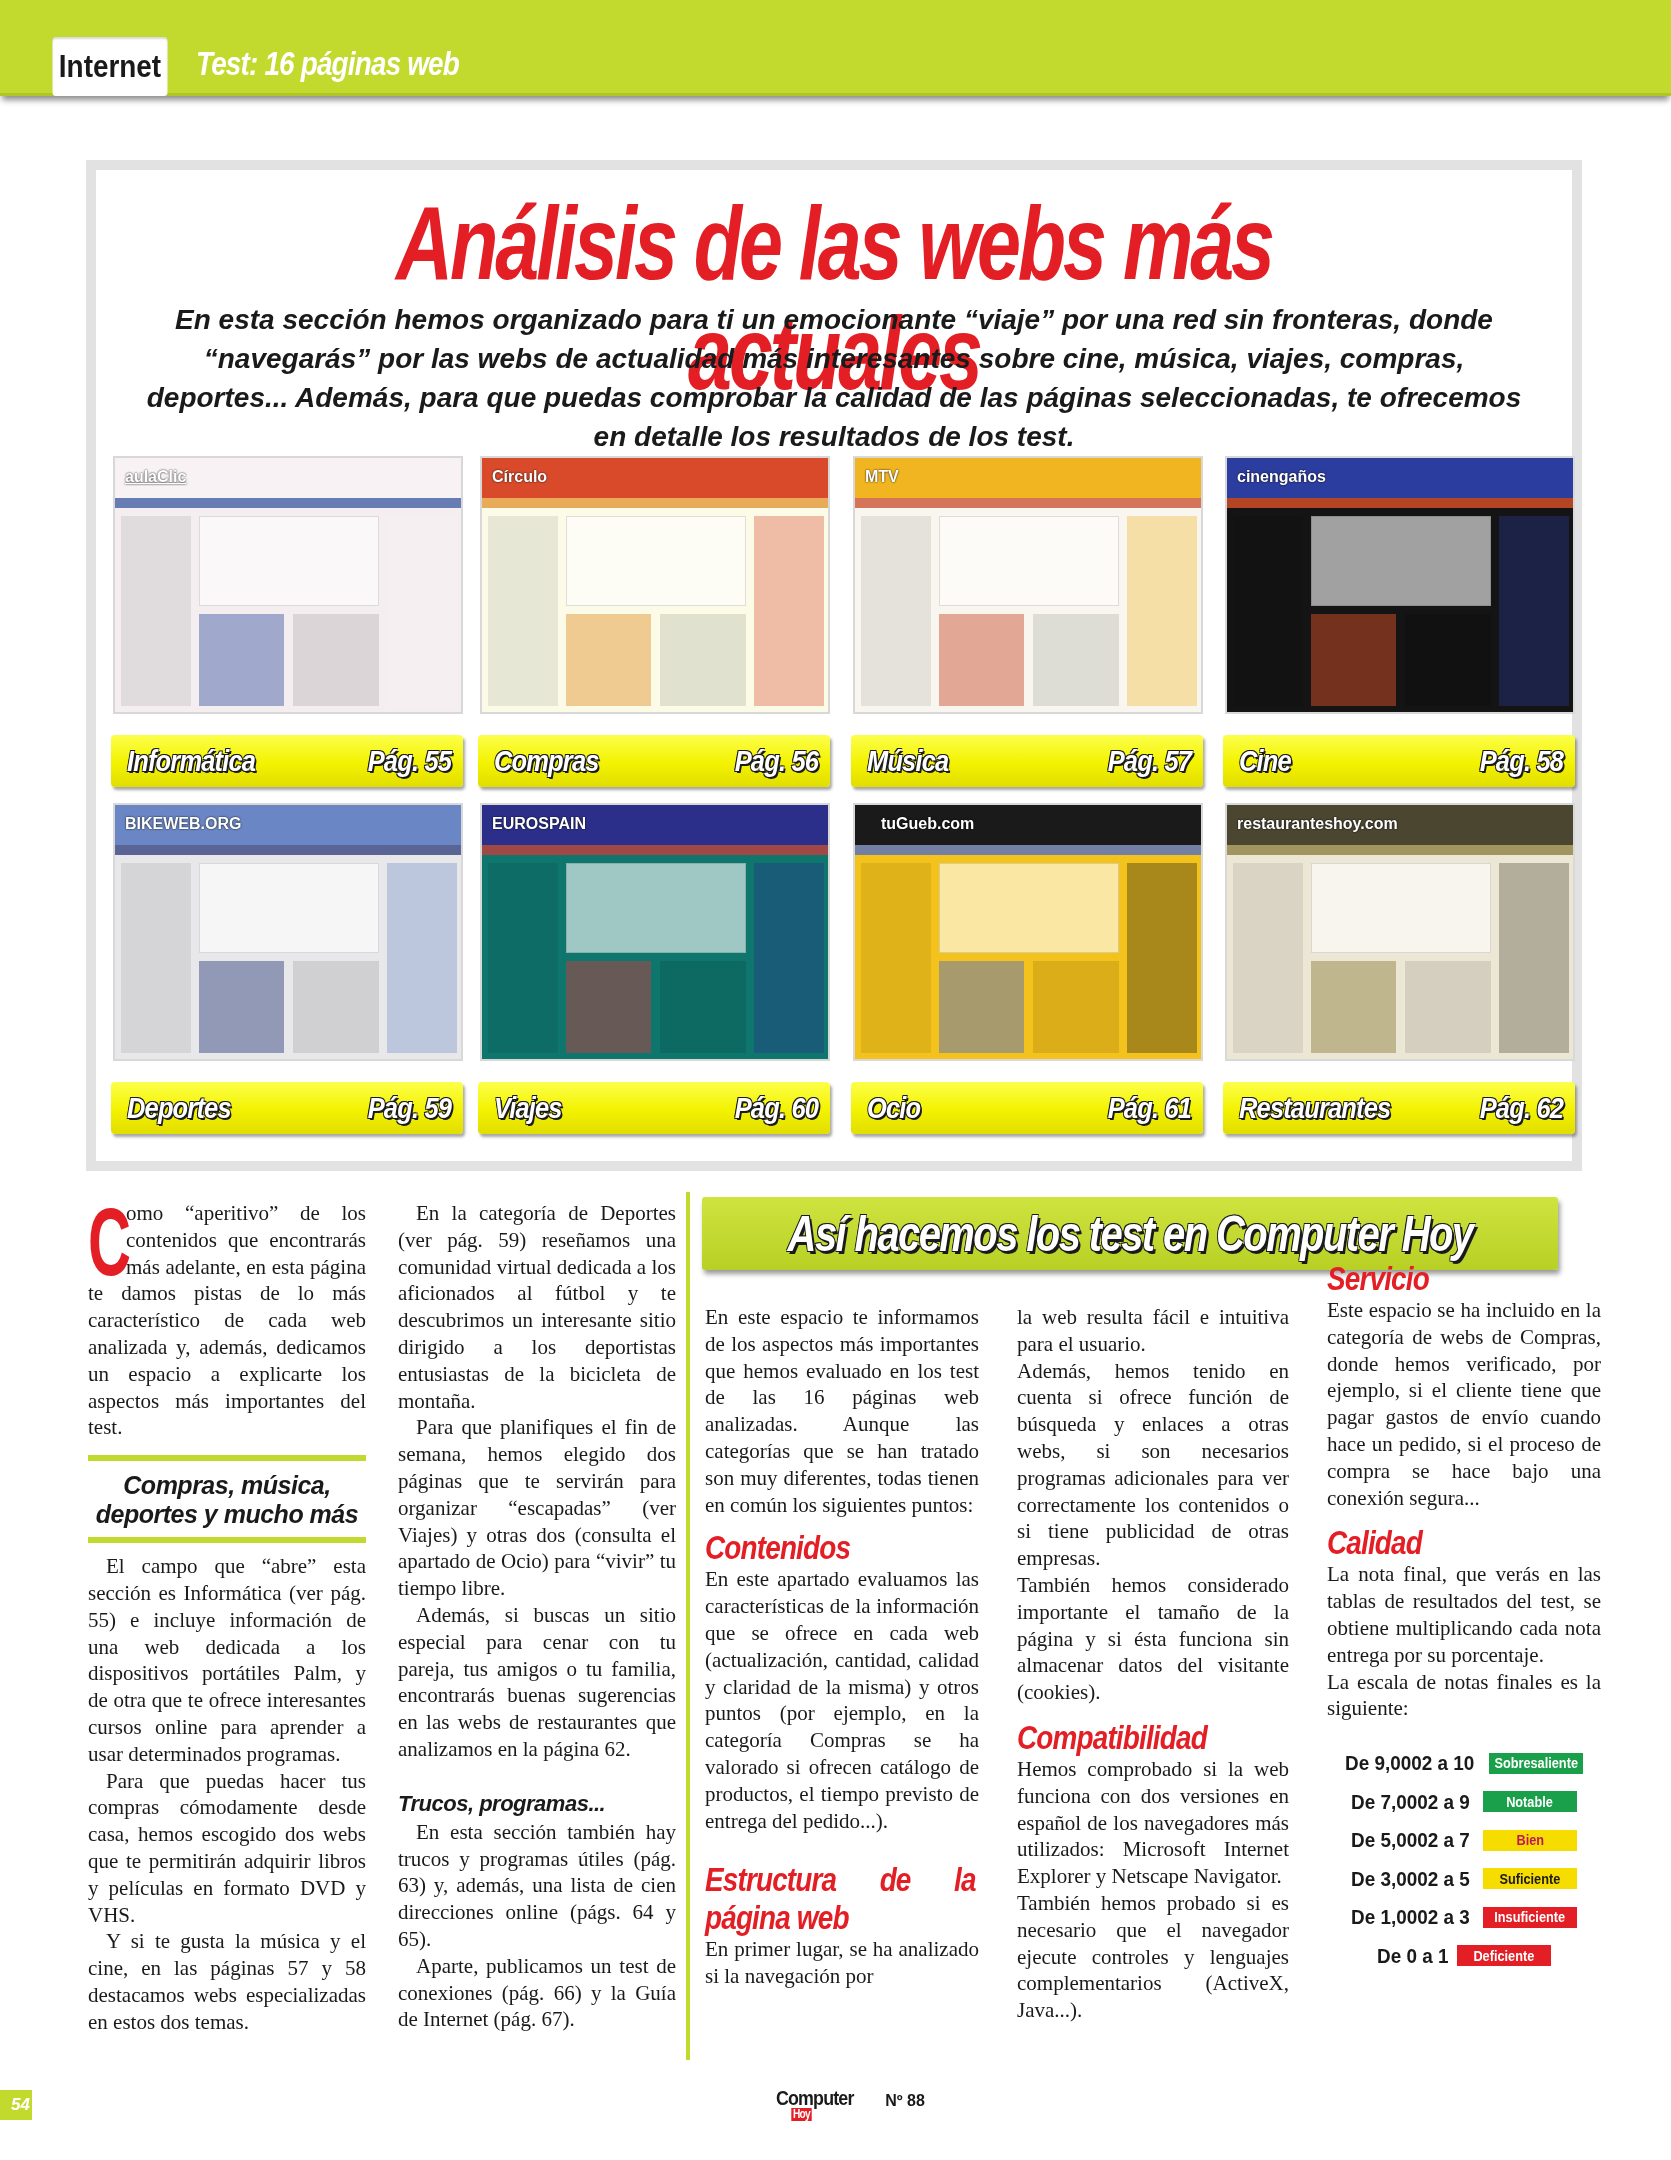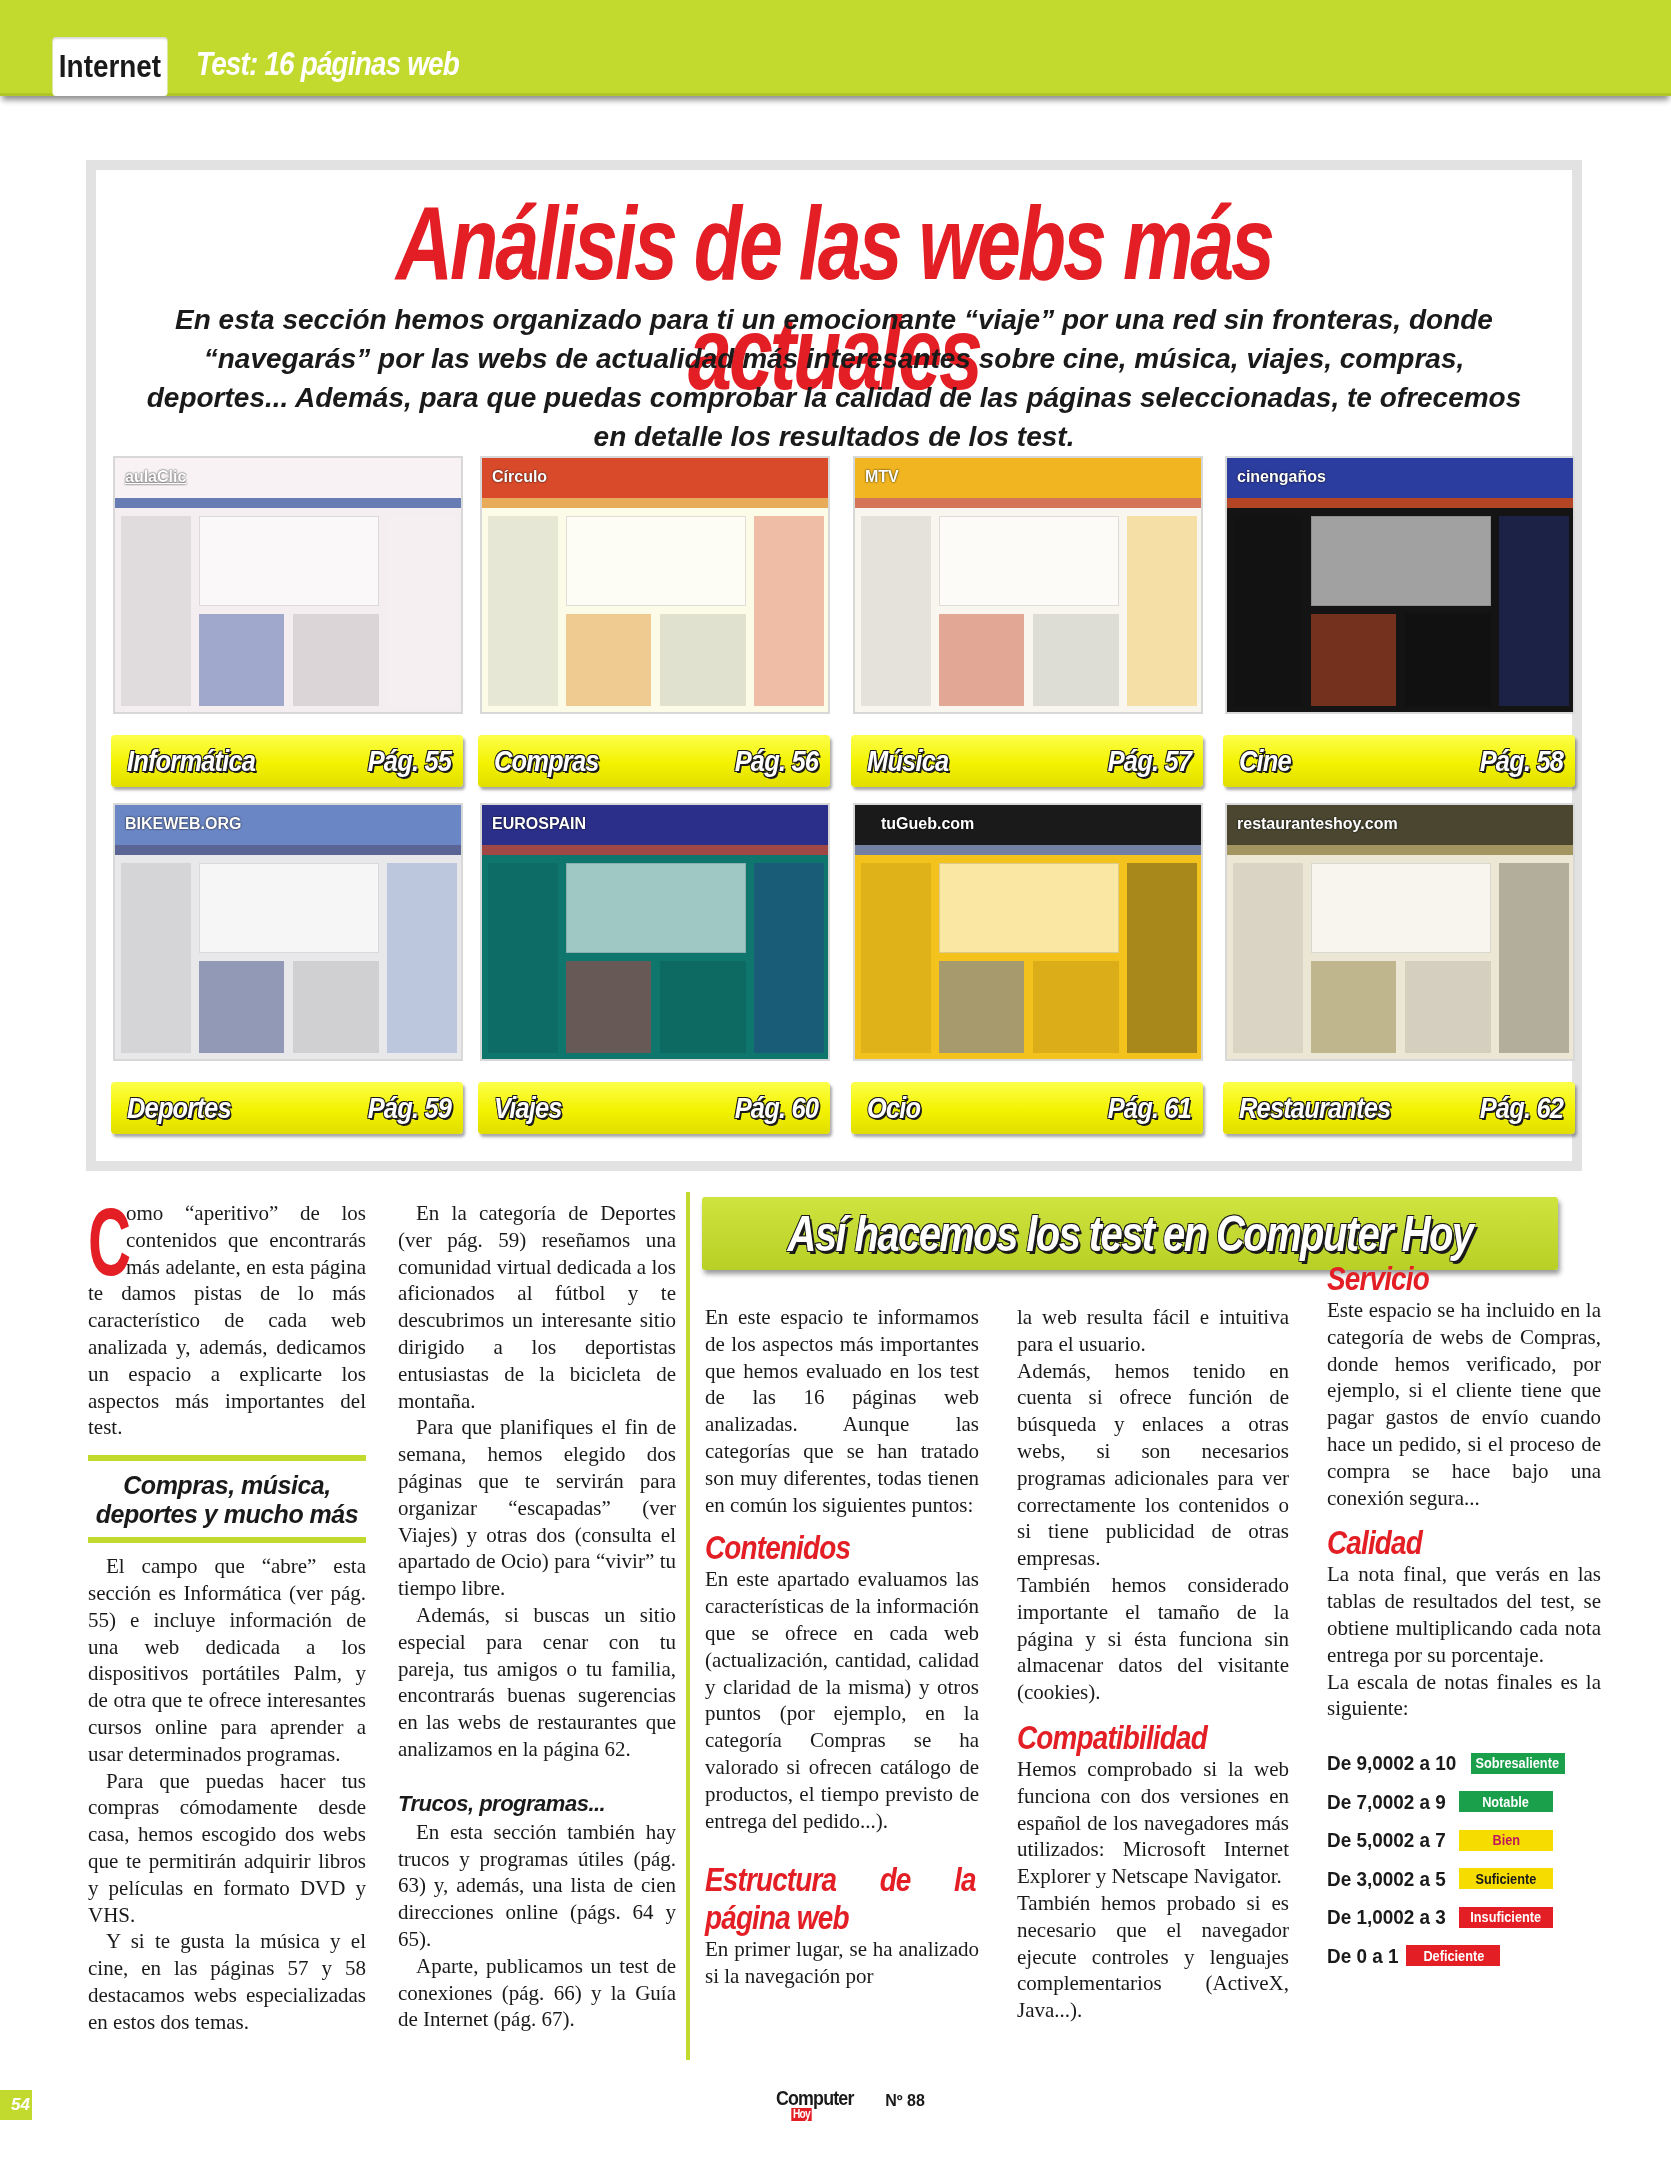--- a/index.html
+++ b/index.html
@@ -107,21 +107,21 @@
     text-shadow: 3px 3px 0 #1a1a1a, -1px -1px 0 #1a1a1a, 1px -1px 0 #1a1a1a, -1px 1px 0 #1a1a1a;
     transform: scaleX(0.8);
   }
   .red-head {
     font-family: "Liberation Sans", sans-serif; font-weight: bold; font-style: italic;
     font-size: 34px; line-height: 38px; color: #e31e24; letter-spacing: -1px;
     transform: scaleX(0.82); transform-origin: left center; white-space: nowrap;
   }
 
   .grades { margin-top: 22px; }
-  .grade-row { display: flex; justify-content: flex-start; align-items: center; height: 38.5px; }
+  .grade-row { display: flex; justify-content: center; align-items: center; height: 38.5px; }
   .grade-range {
     font-family: "Liberation Sans", sans-serif; font-weight: bold; font-size: 21px; color: #1a1a1a;
     transform: scaleX(0.9); transform-origin: left center; white-space: nowrap;
   }
   .grade-badge {
     width: 94px; height: 21px; display: flex; align-items: center; justify-content: center;
     font-family: "Liberation Sans", sans-serif; font-weight: bold; font-size: 15px;
   }
   .grade-badge span { transform: scaleX(0.85); white-space: nowrap; }
 

